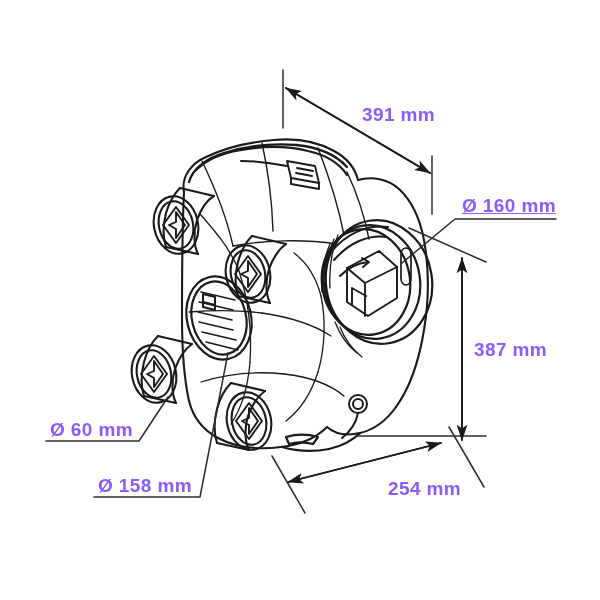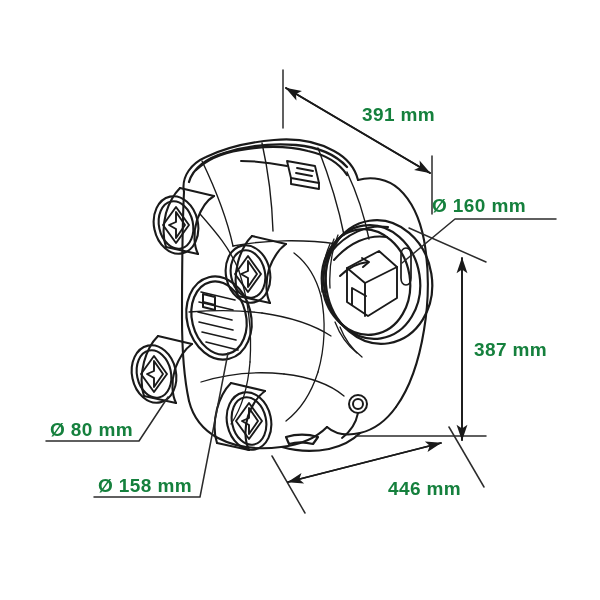--- a/index.html
+++ b/index.html
@@ -24,27 +24,27 @@
     top: 0;
     width: 600px;
     height: 600px;
     display: block;
   }
   .dim-label {
     position: absolute;
     font-family: "Liberation Sans", sans-serif;
     font-weight: bold;
     font-size: 19px;
-    color: #15803d;
+    color: #8b5cf6;
     letter-spacing: 0.4px;
     white-space: nowrap;
     line-height: 1;
   }
   #label-391 { left: 362px; top: 105px; }
-  #label-160 { left: 432px; top: 196px; }
+  #label-160 { left: 462px; top: 196px; text-decoration: underline; }
   #label-387 { left: 474px; top: 340px; }
   #label-254 { left: 388px; top: 479px; }
   #label-80  { left: 50px;  top: 420px; }
   #label-125 { left: 98px;  top: 476px; }
 </style>
 </head>
 <body>
 
 <div id="stage">
 
@@ -270,19 +270,19 @@
 
     </g>
   </svg>
 
   <div class="dim-label" id="label-391">391 mm</div>
 
   <div class="dim-label" id="label-160">Ø 160 mm</div>
 
   <div class="dim-label" id="label-387">387 mm</div>
 
-  <div class="dim-label" id="label-254">446 mm</div>
-
-  <div class="dim-label" id="label-80">Ø 80 mm</div>
+  <div class="dim-label" id="label-254">254 mm</div>
+
+  <div class="dim-label" id="label-80">Ø 60 mm</div>
 
   <div class="dim-label" id="label-125">Ø 158 mm</div>
 
 </div>
 
 </body></html>

